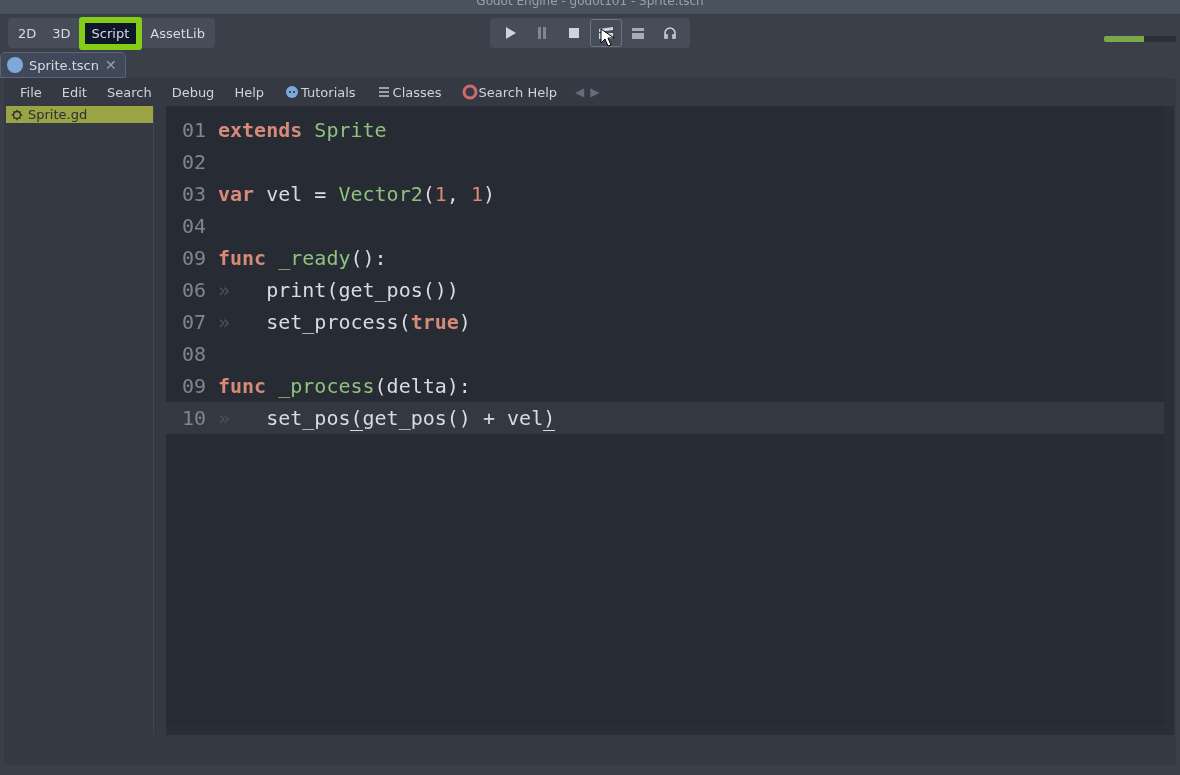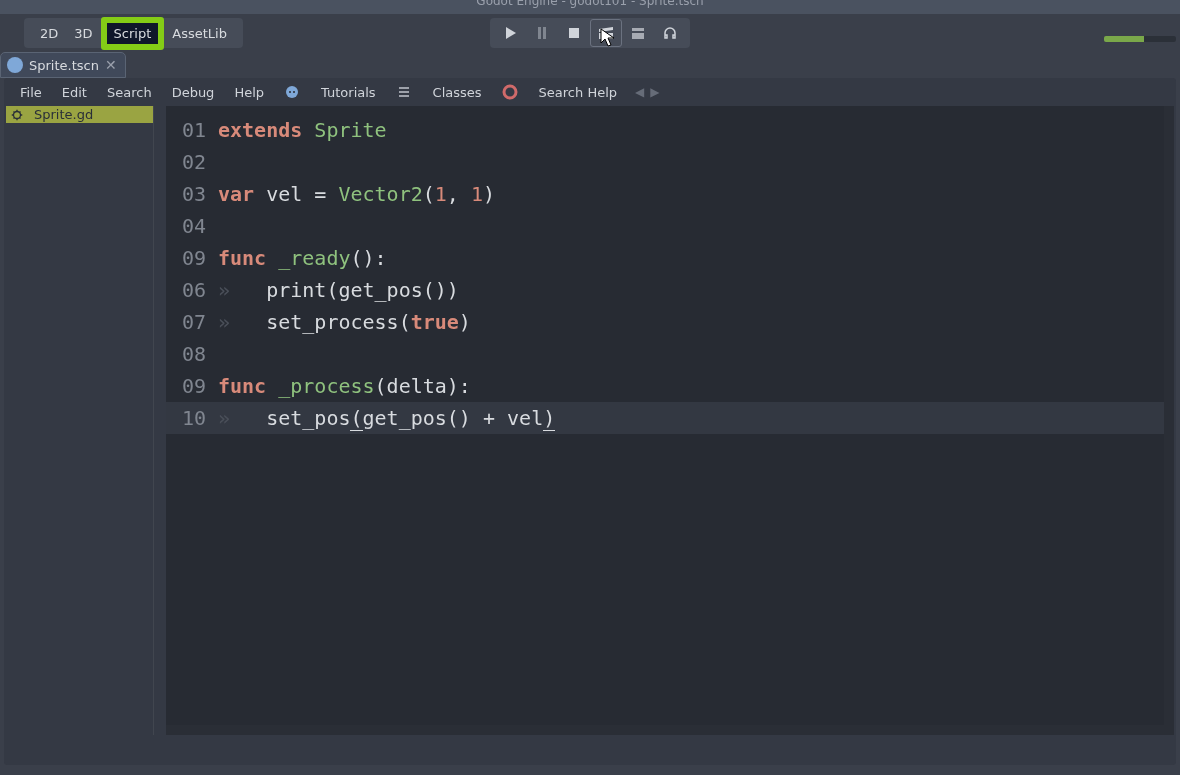--- a/index.html
+++ b/index.html
@@ -25,26 +25,26 @@
   .titlebar span { position: relative; top: -3px; }
   
   .toprow {
     position: absolute; top: 14px; left: 0; right: 0;
     height: 38px;
     background: #3a3f4a;
     display: flex;
     align-items: center;
   }
   .view-switch {
-    margin-left: 24px;
+    margin-left: 8px;
     display: flex; align-items: center;
     height: 30px;
     background: #464c58;
     border-radius: 4px;
-    padding: 8px;
+    padding: 2px;
   }
   .view-btn {
     padding: 4px 8px;
     color: #d8dbdf;
     font-size: 13px;
     cursor: pointer;
     border-radius: 3px;
   }
   .view-btn.active {
     background: #0f172a;
@@ -107,36 +107,36 @@
     padding: 0 6px;
     justify-content: flex-start;
   }
   .menubar-left, .menubar-right { display: flex; align-items: center; gap: 0; }
   .menu-item {
     padding: 4px 10px;
     color: #d0d4da;
     font-size: 13px;
     cursor: pointer;
   }
-  .menubar-right .menu-item { display: flex; align-items: center; gap: 21px; }
+  .menubar-right .menu-item { display: flex; align-items: center; gap: 1px; }
   .nav-arrows { display: flex; gap: 6px; margin-left: 8px; }
   .nav-arrows span { color: #666c78; font-size: 12px; cursor: pointer; }
   .ico { width: 16px; height: 16px; display: inline-block; }
   
   .editor-body {
     position: absolute; top: 28px; left: 2px; right: 2px; bottom: 30px;
     display: flex;
   }
   .script-list {
     width: 148px;
     background: #343944;
     border-right: 1px solid #41464f;
   }
   .script-item {
-    display: flex; align-items: center; gap: 10px;
+    display: flex; align-items: center; gap: 4px;
     padding: 1px 4px;
     background: #9aa442;
     color: #2a2f38;
     font-size: 13px;
   }
   .script-item svg { width: 14px; height: 14px; }
   .code-area {
     flex: 1;
     background: #272b33;
     margin-left: 12px;

